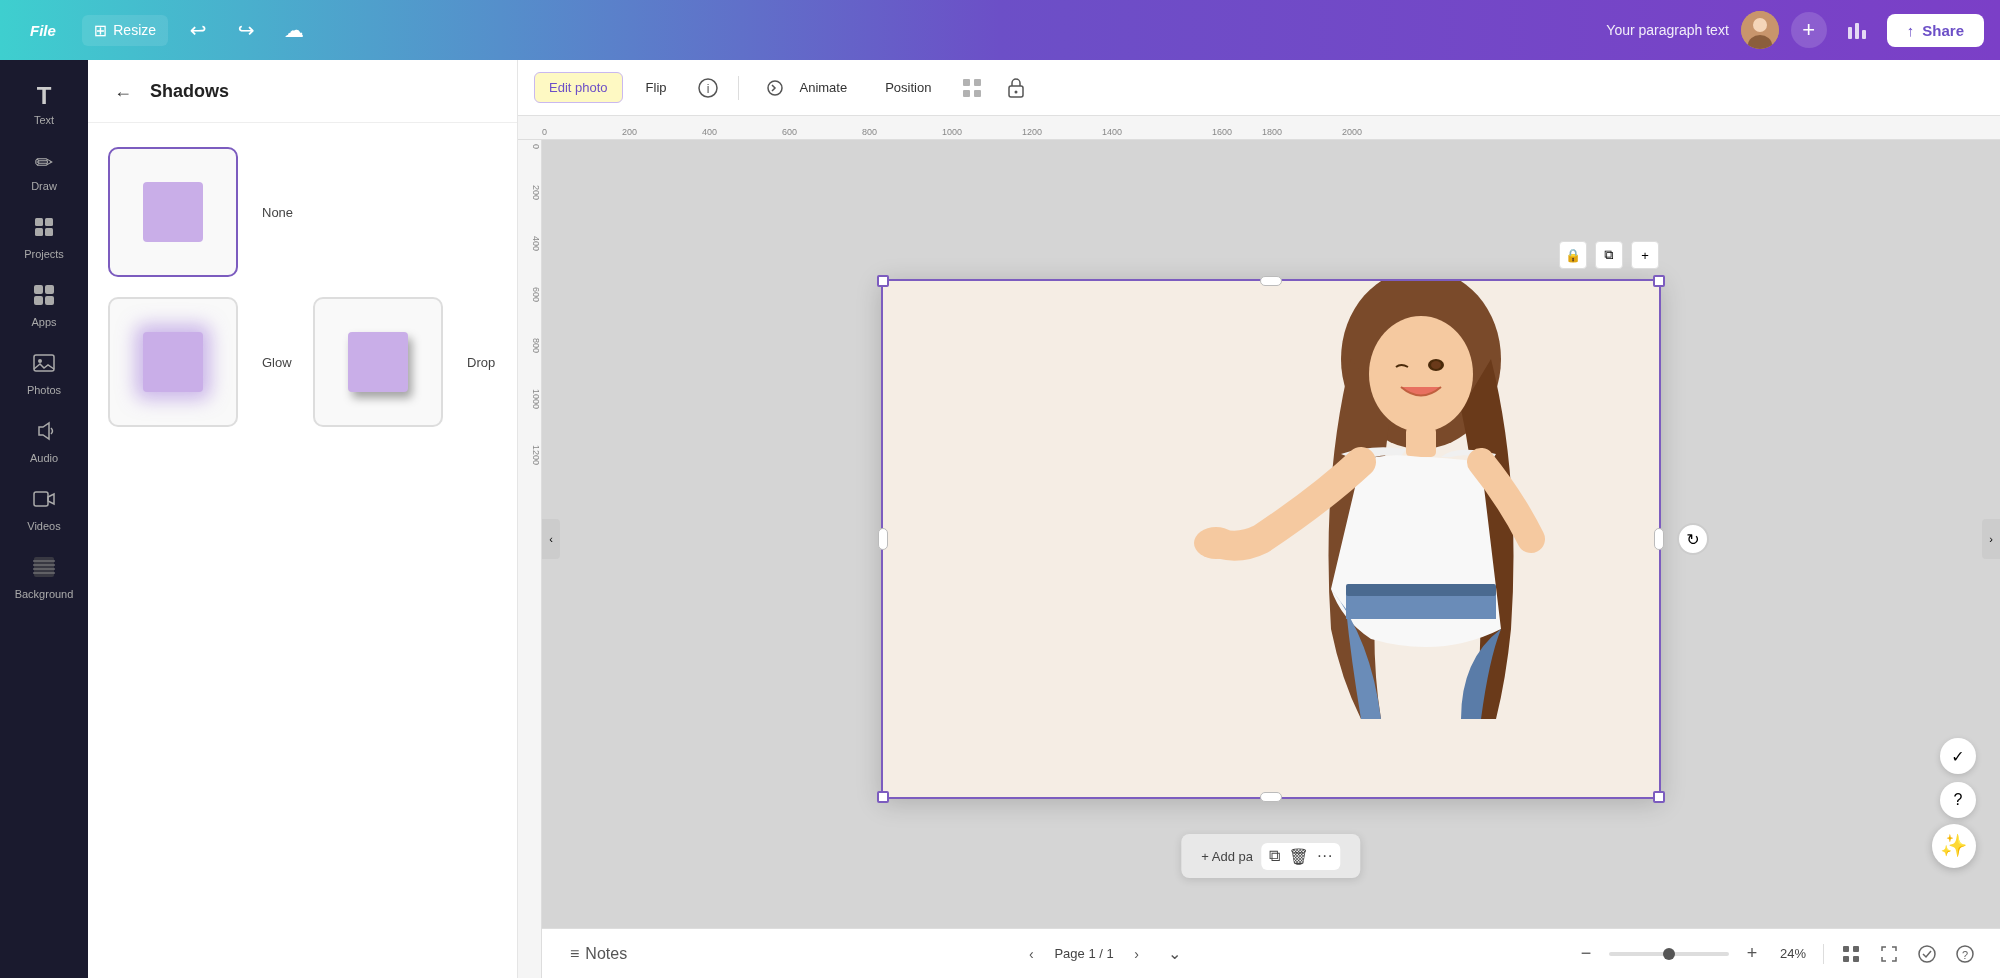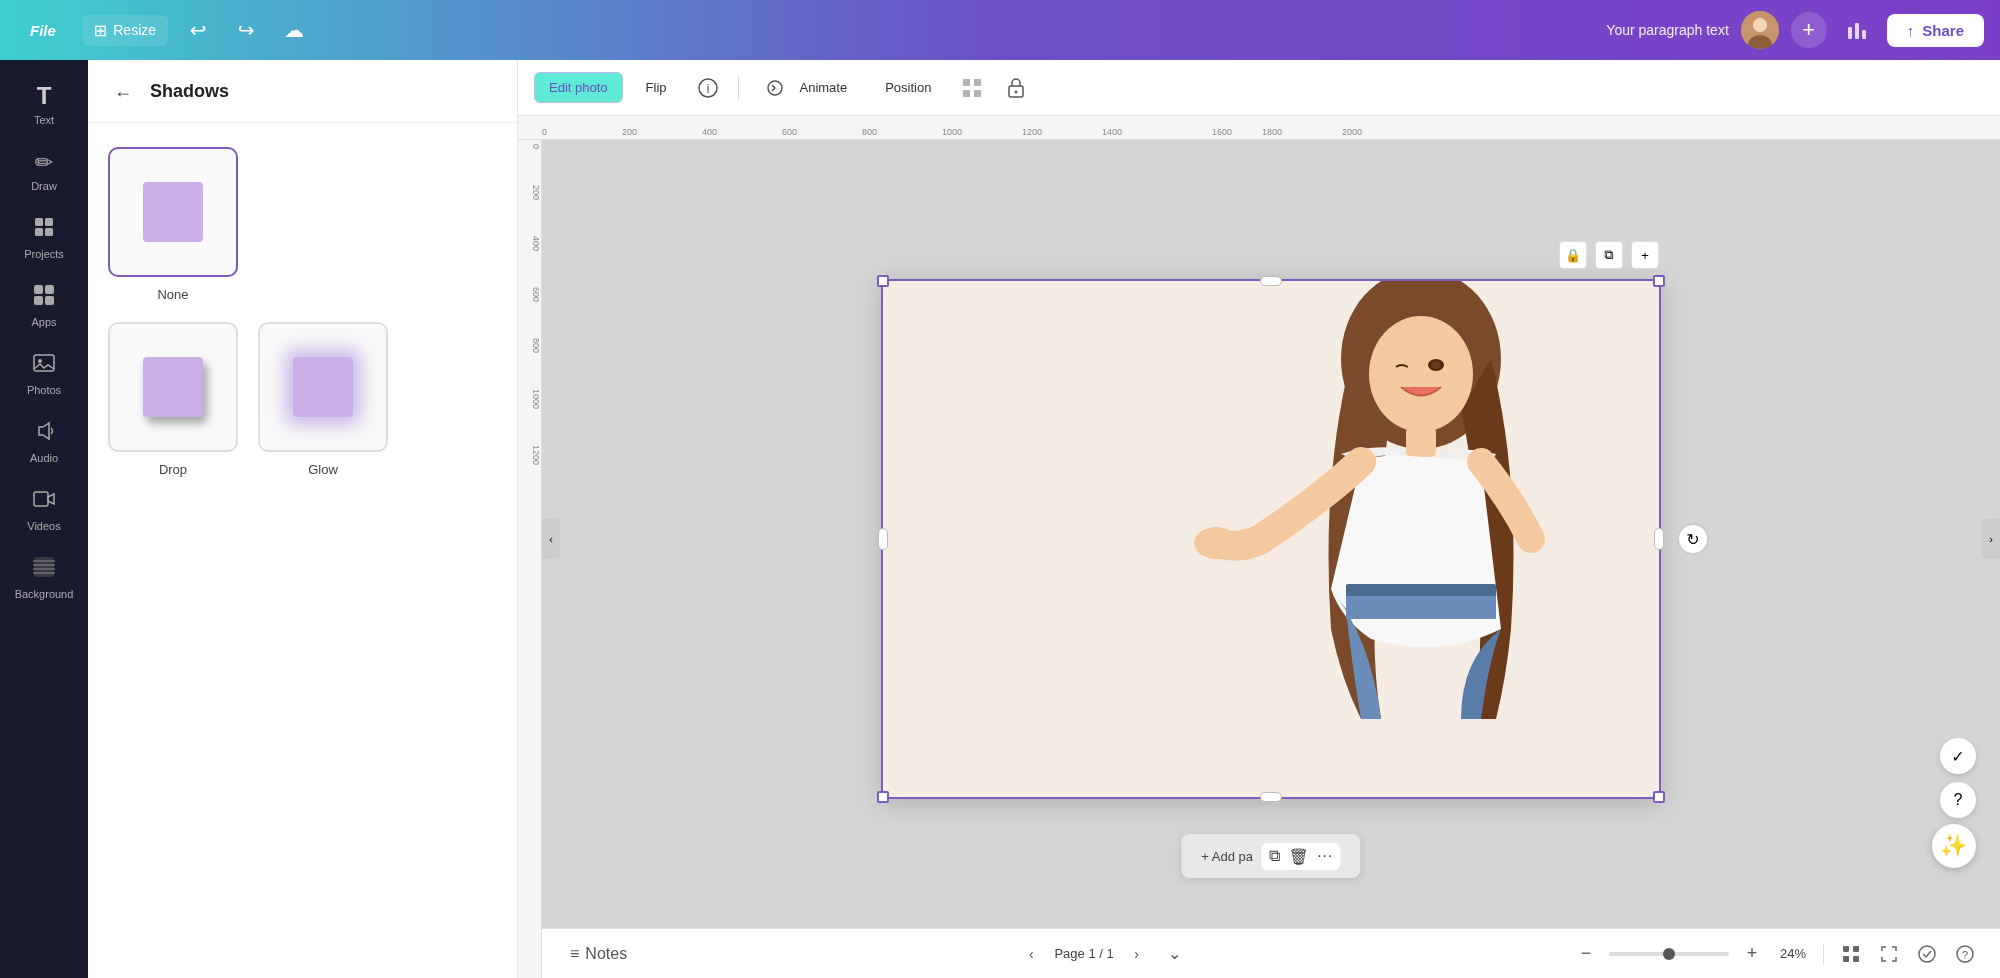--- a/index.html
+++ b/index.html
@@ -132,23 +132,23 @@
     .panel-title { font-size: 18px; font-weight: 600; color: #222; }
 
     .shadow-grid {
       display: grid;
       grid-template-columns: 1fr 1fr 1fr;
       gap: 20px;
       padding: 24px 20px;
     }
     .shadow-item {
       display: flex;
-      flex-direction: column;
-      align-items: center;
-      gap: 10px;
+      flex-direction: row;
+      align-items: center;
+      gap: 24px;
       cursor: pointer;
     }
     .shadow-preview {
       width: 130px; height: 130px;
       border-radius: 10px;
       border: 2px solid #ddd;
       display: flex; align-items: center; justify-content: center;
       background: #f9f9f9;
       position: relative;
     }
@@ -183,21 +183,21 @@
     }
     .ts-btn {
       padding: 7px 14px;
       border-radius: 6px;
       font-size: 13px;
       font-weight: 500;
       cursor: pointer;
       color: #333;
       border: 1px solid transparent;
     }
-    .ts-btn.primary { background: #5eead4; color: #6c4fc7; border-color: #c9b8f0; }
+    .ts-btn.primary { background: #fef9c3; color: #6c4fc7; border-color: #c9b8f0; }
     .ts-icon-btn {
       width: 36px; height: 36px;
       display: flex; align-items: center; justify-content: center;
       cursor: pointer; border-radius: 6px; font-size: 18px; color: #444;
     }
 
     
     #canvas-area {
       flex: 1;
       display: flex;
@@ -444,31 +444,31 @@
         <div class="shadow-preview selected">
           <div class="shadow-box"></div>
         </div>
         <span class="shadow-label">None</span>
       </div>
 
       <div></div>
       <div></div>
 
       <div class="shadow-item">
+        <div class="shadow-preview shadow-glow">
+          <div class="shadow-box"></div>
+        </div>
+        <span class="shadow-label">Glow</span>
+      </div>
+
+      <div class="shadow-item">
         <div class="shadow-preview shadow-drop">
           <div class="shadow-box"></div>
         </div>
         <span class="shadow-label">Drop</span>
-      </div>
-
-      <div class="shadow-item">
-        <div class="shadow-preview shadow-glow">
-          <div class="shadow-box"></div>
-        </div>
-        <span class="shadow-label">Glow</span>
       </div>
 
     </div>
   </div>
 
   <div style="flex:1; display:flex; flex-direction:column; position:relative;">
 
     <div id="toolbar-strip">
       <div class="ts-btn primary">Edit photo</div>
       <div class="ts-btn">Flip</div>

